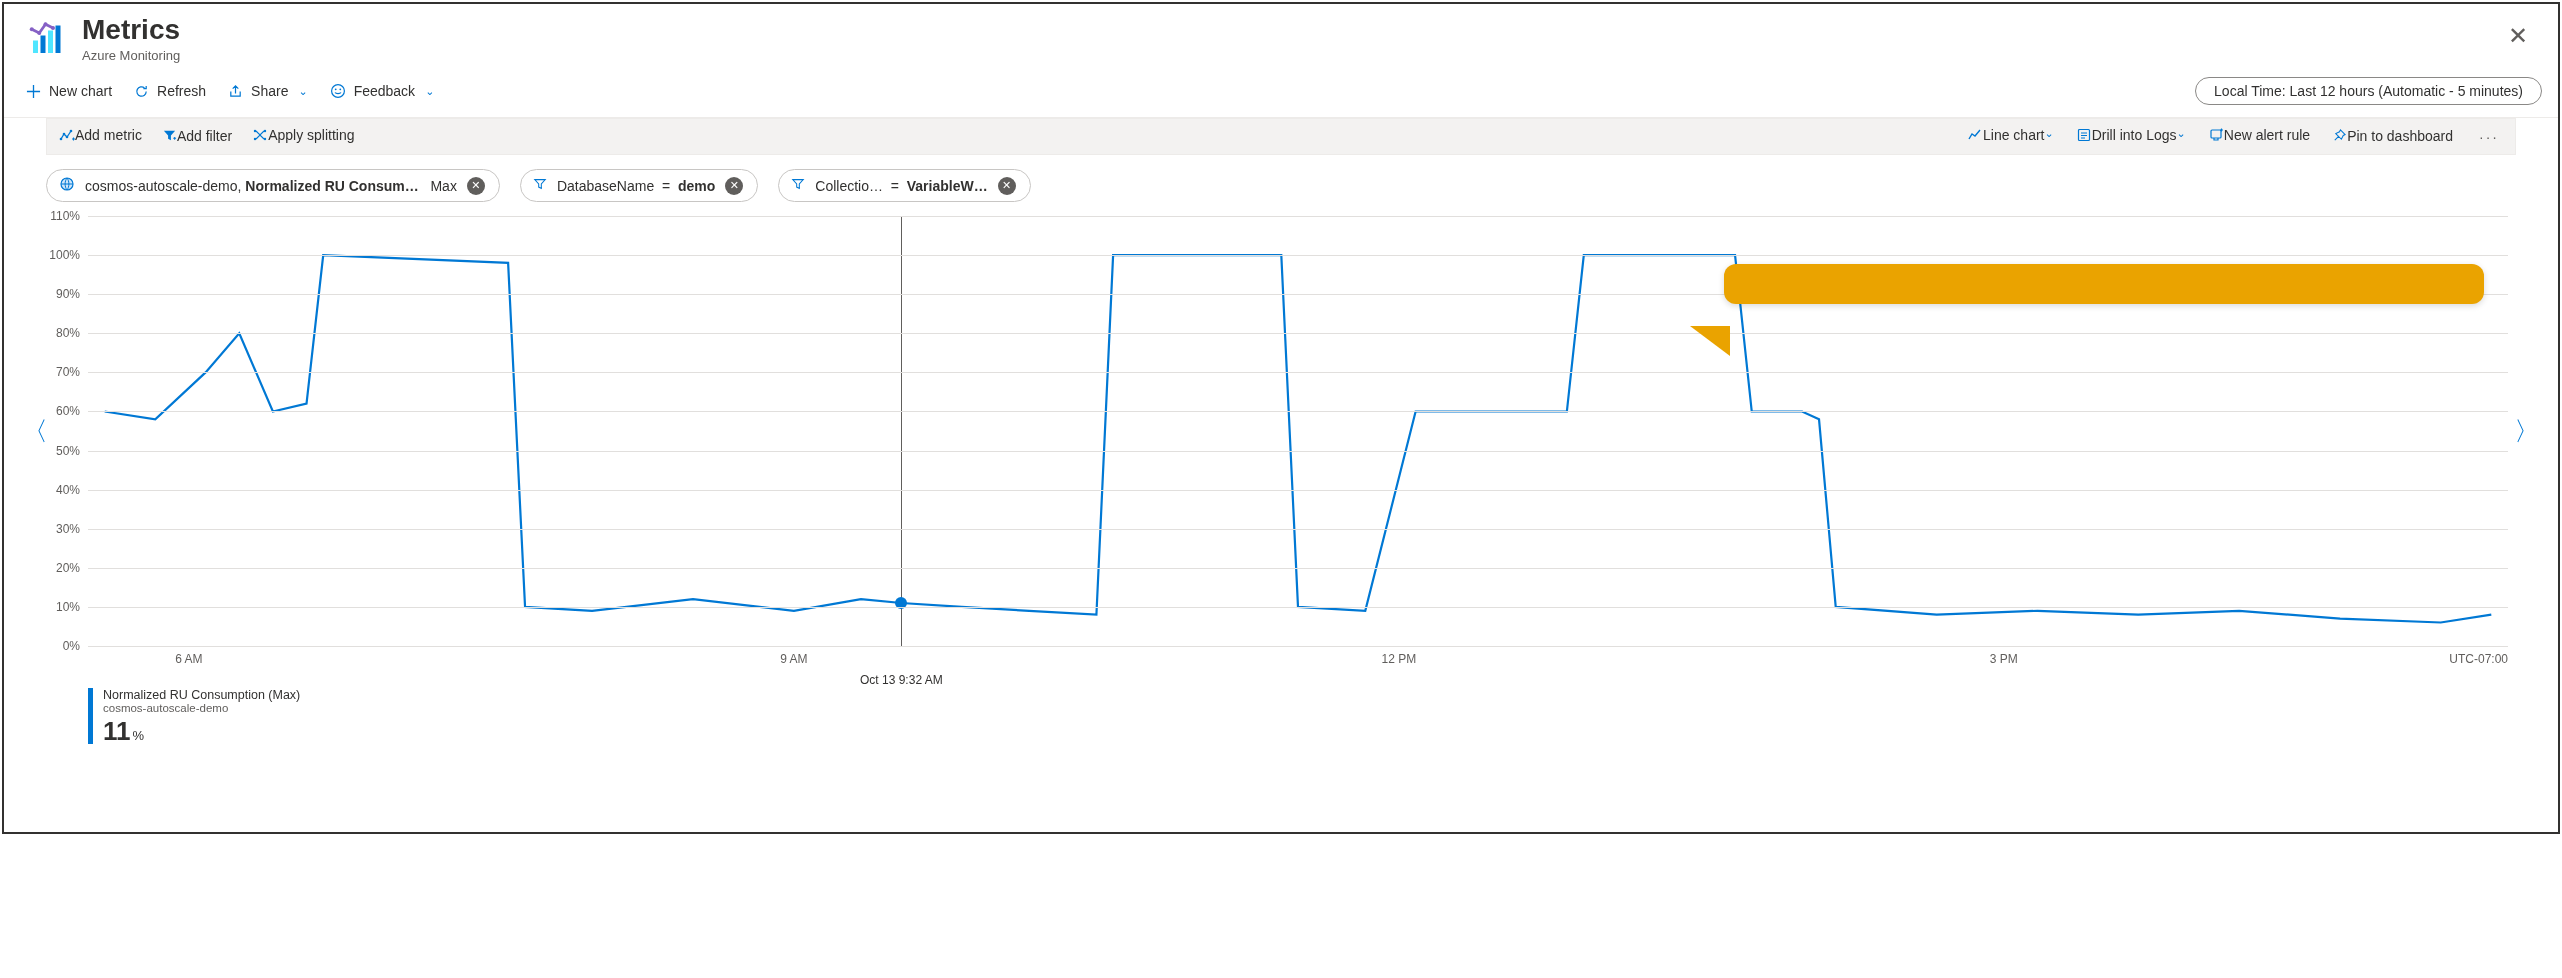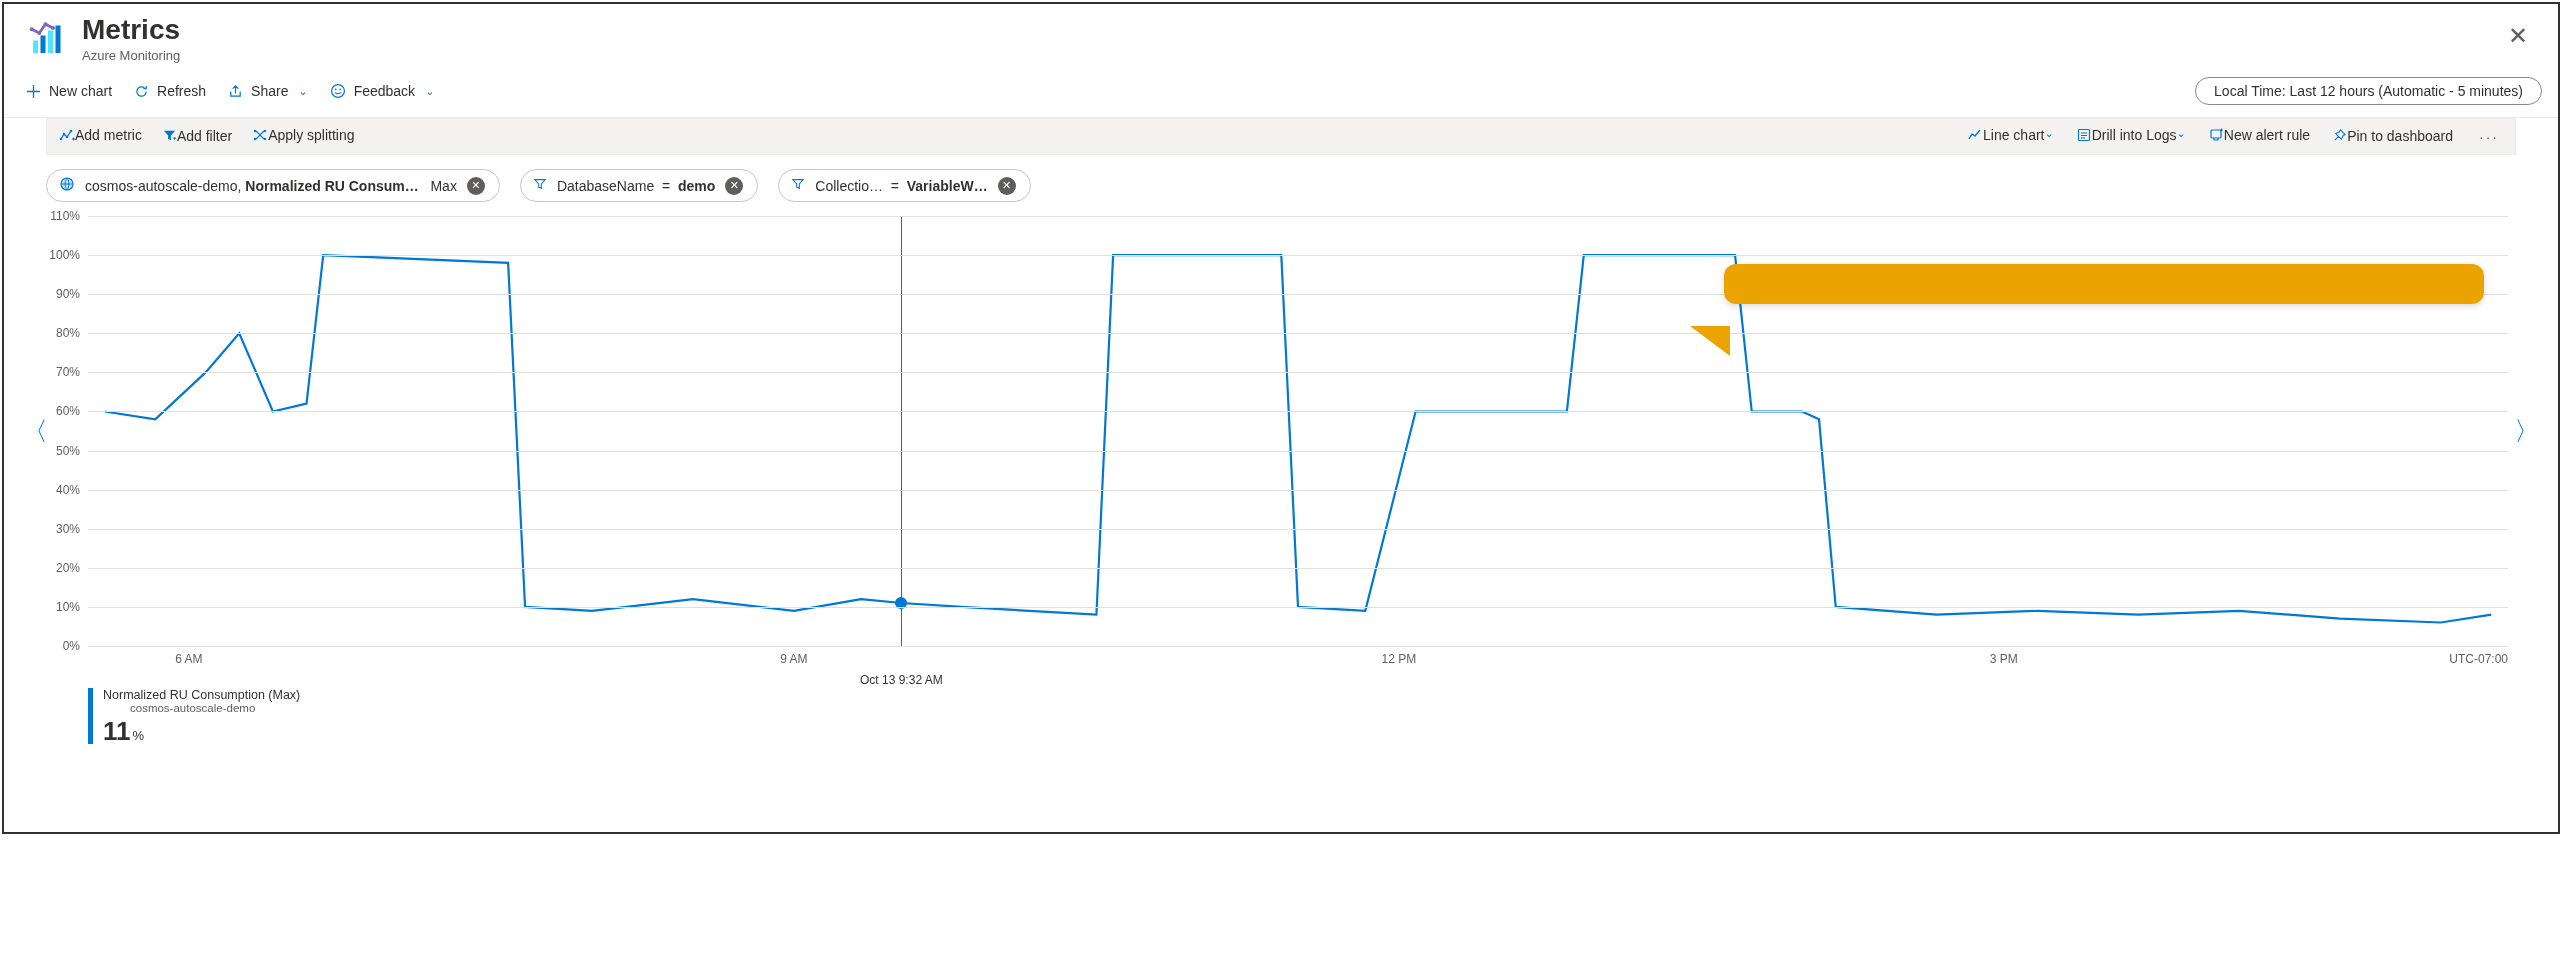--- a/index.html
+++ b/index.html
@@ -249,21 +249,21 @@
     display: flex;
     align-items: flex-start;
     gap: 10px;
   }
   .legend .bar {
     width: 5px;
     height: 56px;
     background: #0078d4;
   }
   .legend .info .l1 { font-size: 12.5px; color: #323130; }
-  .legend .info .l2 { font-size: 11.5px; color: #605e5c; margin-left: 27px; }
+  .legend .info .l2 { font-size: 11.5px; color: #605e5c; }
   .legend .info .val { font-size: 26px; font-weight: 600; margin-top: 2px; }
   .legend .info .val .unit { font-size: 13px; font-weight: 400; margin-left: 2px; }
 </style>
 </head>
 <body>
 
 <div class="panel">
 
   <div class="header">
     <svg class="logo" viewBox="0 0 32 32">

